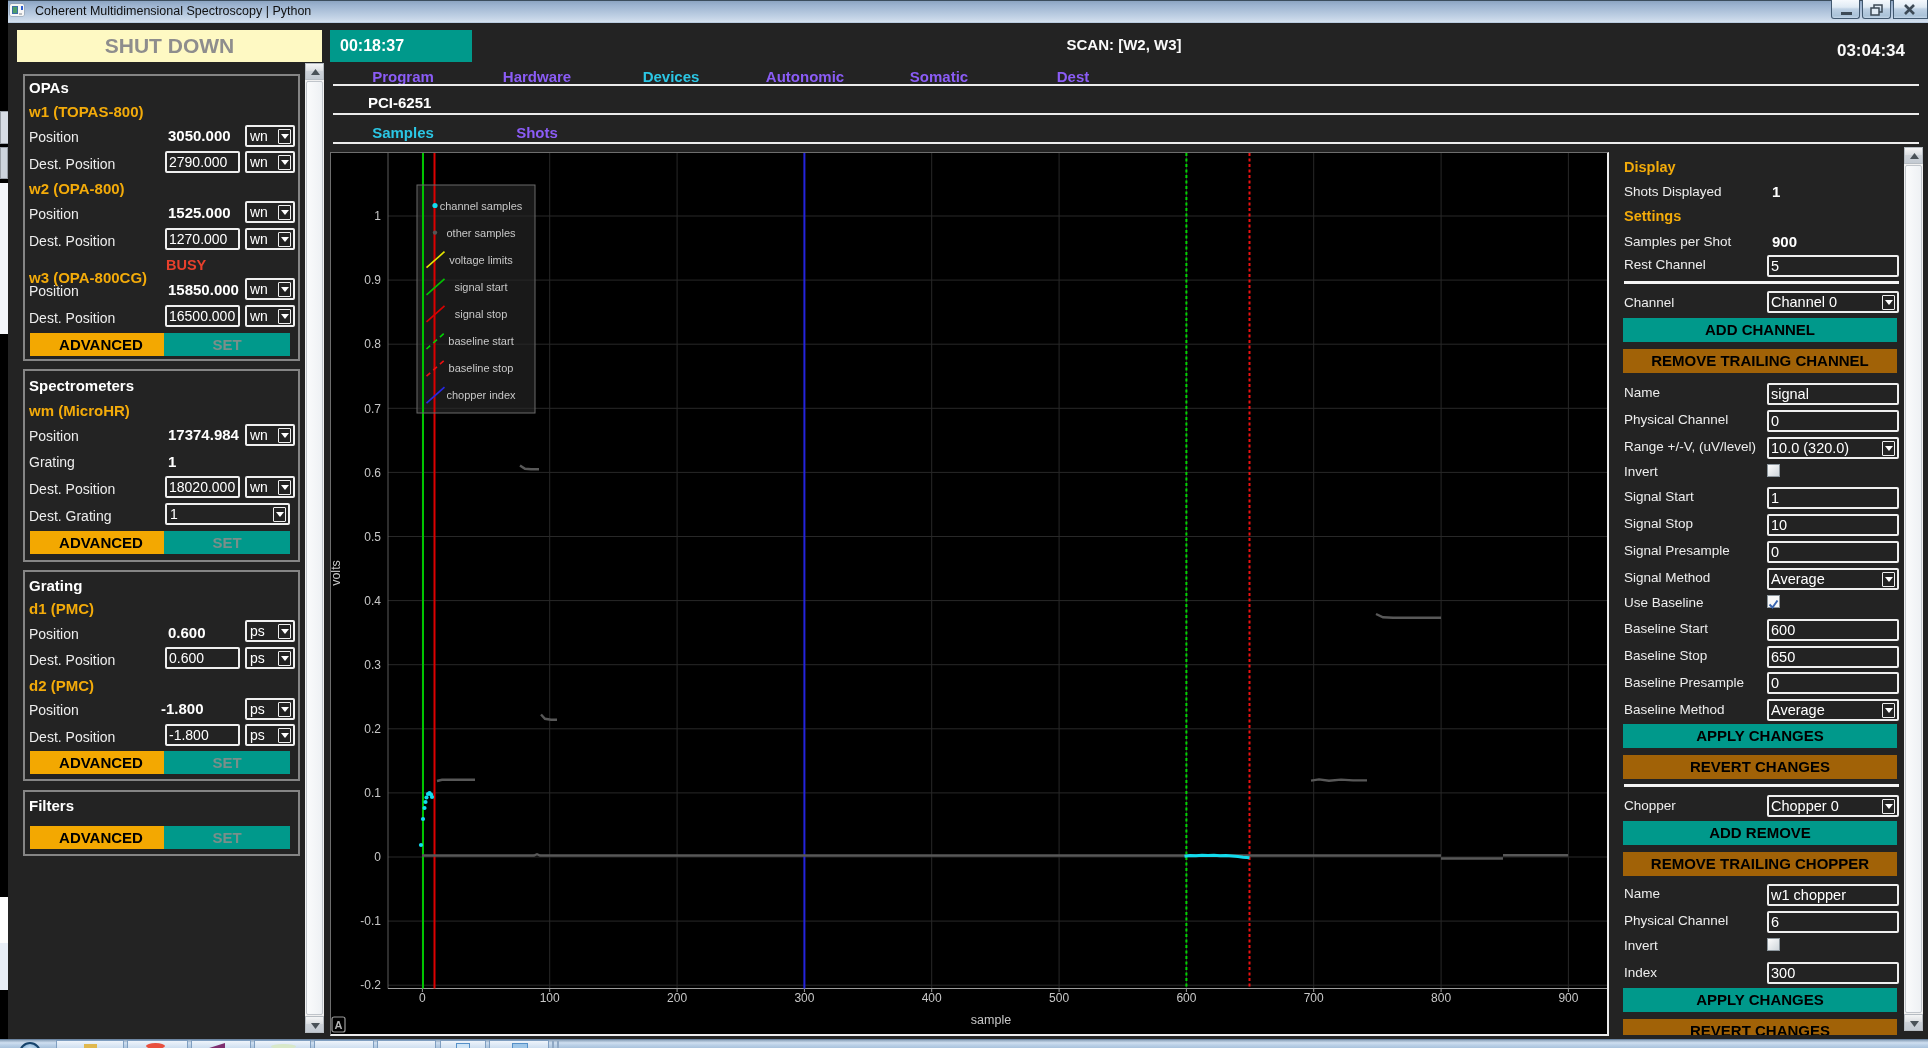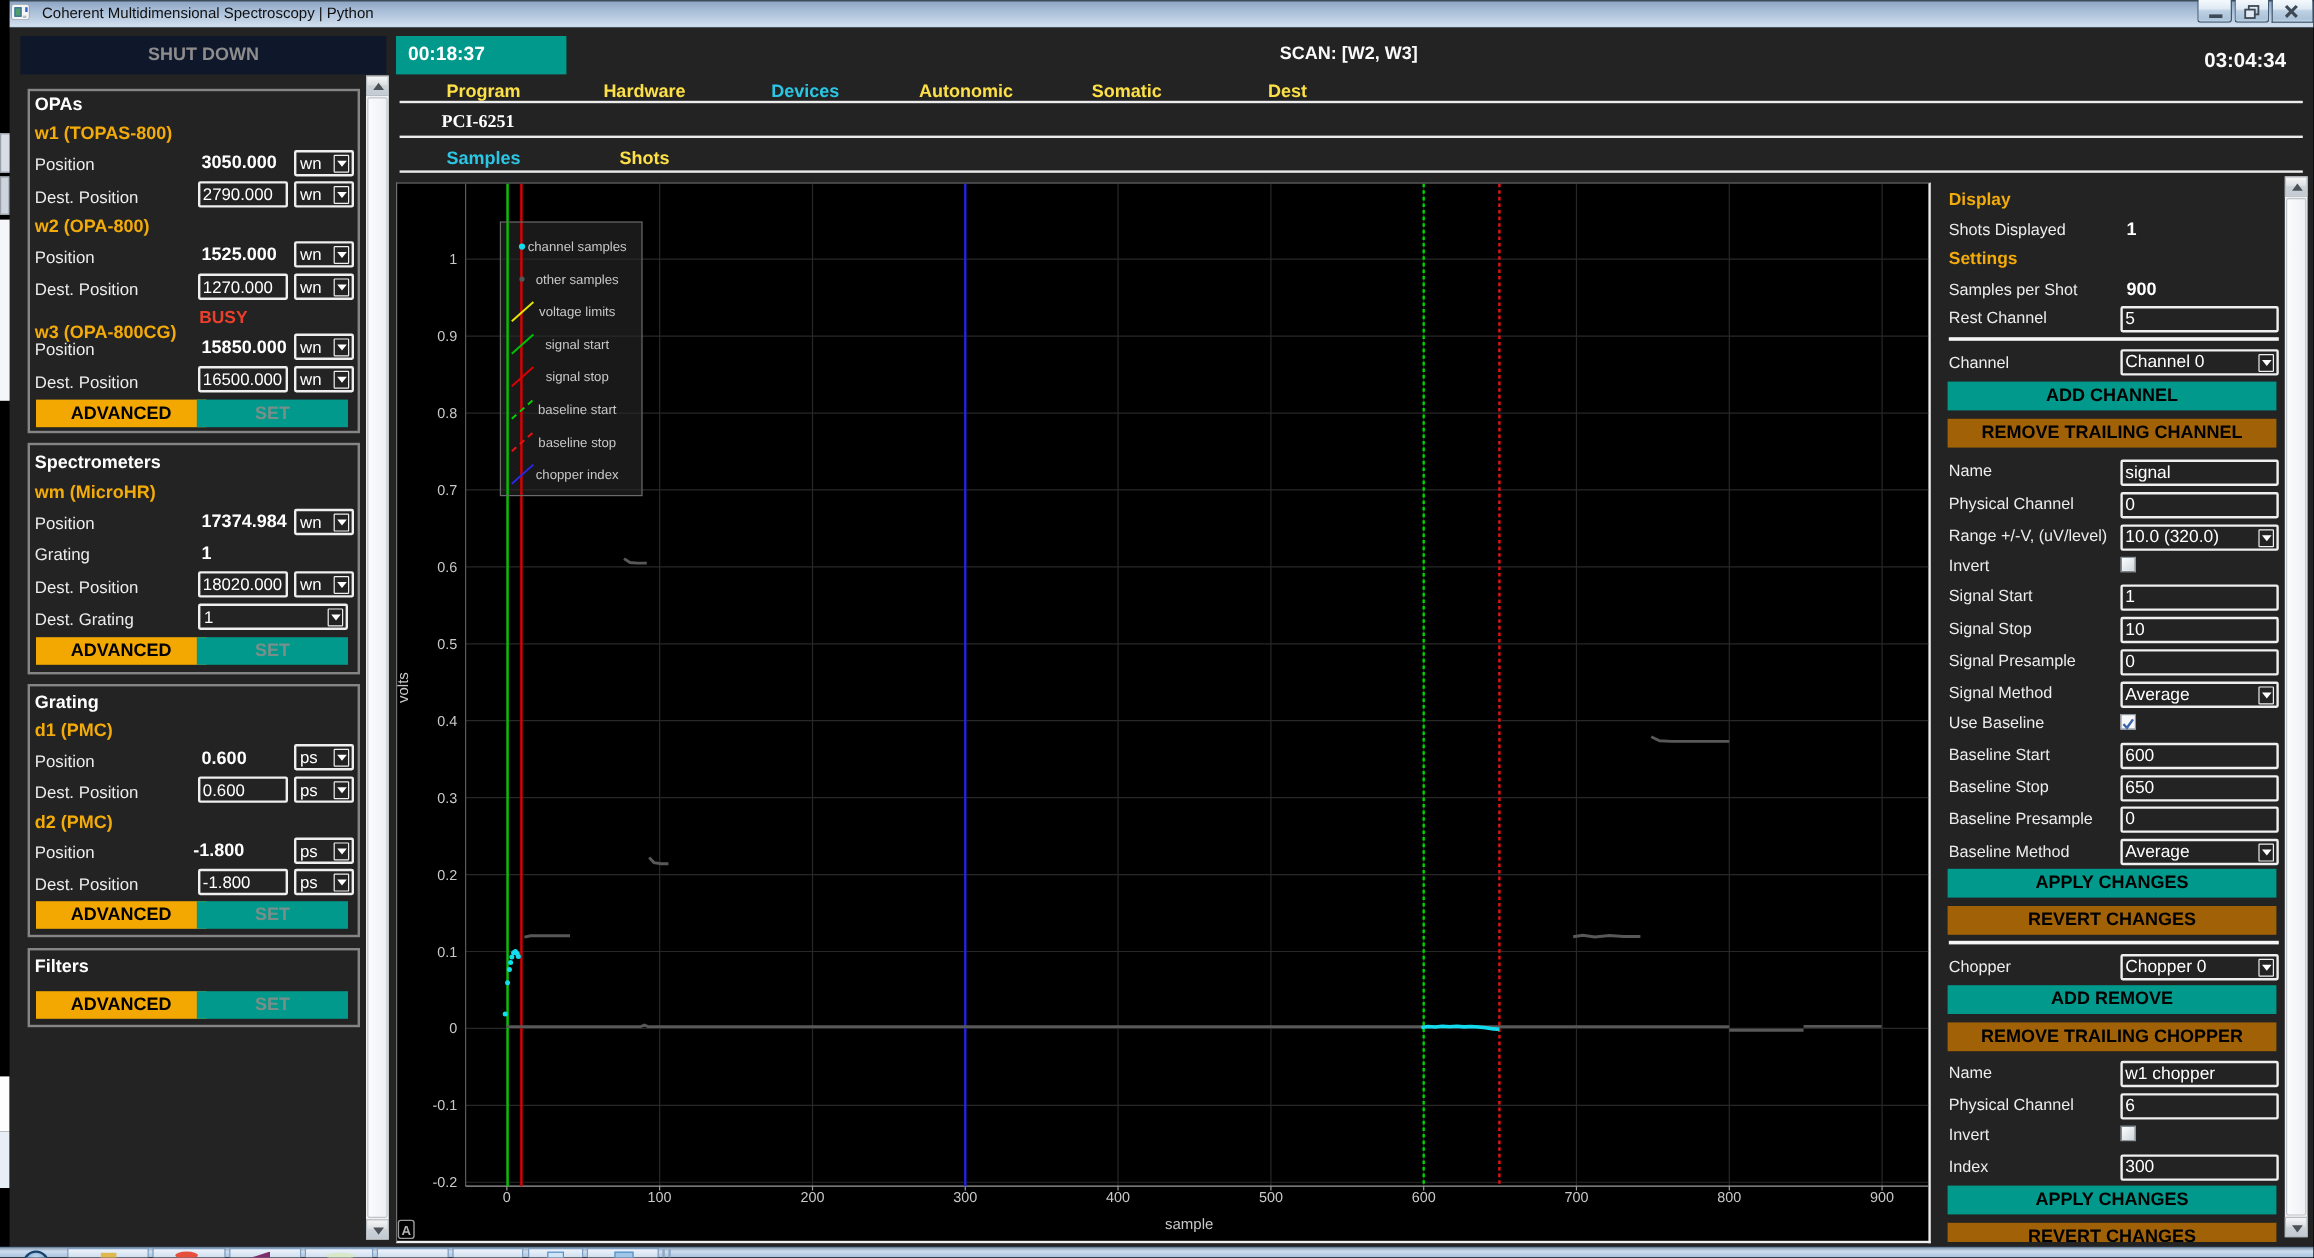--- a/index.html
+++ b/index.html
@@ -16,29 +16,29 @@
 #appicon .s1 { position:absolute; left:1.5px; top:1.5px; width:6px; height:8.5px; background:#4d9e6a; border:1px solid #3b6ea5; }
 #appicon .s2 { position:absolute; left:11px; top:1.5px; width:1.5px; height:4px; background:#2f5fd0; }
 #appicon .s3 { position:absolute; left:8.5px; top:8.5px; width:3.5px; height:2px; background:#b9bcc0; }
 .capbtn { position:absolute; top:0px; height:19px; border:1px solid #41586f; border-top:none;
   background:linear-gradient(#f5f9fd 0%, #dfeaf4 40%, #bed1e4 50%, #aac2d8 88%, #c4d6e8 100%);
   border-radius:0 0 3px 3px; }
 .capbtn svg { position:absolute; left:0; top:0; }
 
 #content { position:absolute; left:8px; top:23px; width:1920px; height:1016px; background:#232323; }
 
-#shutdown { position:absolute; left:17px; top:30px; width:305px; height:32px; background:#0f172a;
-  color:#8e8d8d; font-weight:bold; font-size:15px; text-align:center; line-height:32px; }
+#shutdown { position:absolute; left:17px; top:30px; width:305px; height:32px; background:#fef9c3;
+  color:#8e8d8d; font-weight:bold; font-size:21px; text-align:center; line-height:32px; }
 #timer { position:absolute; left:330px; top:30px; width:142px; height:32px; background:#00998b;
   color:#fff; font-weight:bold; font-size:16px; line-height:32px; padding-left:10px; }
 #scan { position:absolute; left:1014px; top:36px; width:220px; text-align:center; color:#fafafa; font-weight:bold; font-size:15px; }
 #clock { position:absolute; left:1705px; top:41px; width:200px; text-align:right; color:#fafafa; font-weight:bold; font-size:17px; }
 
 .tabline { position:absolute; left:333px; width:1586px; height:2px; background:#ececec; }
-.tab { position:absolute; top:68px; width:134px; text-align:center; font-weight:bold; font-size:15px; color:#fde047; }
+.tab { position:absolute; top:68px; width:134px; text-align:center; font-weight:bold; font-size:15px; color:#8b5cf6; }
 .cyan { color:#2bc6e4 !important; }
 
 .group { position:absolute; left:23px; width:277px; border:2px solid #858585; background:#232323; }
 .hdrc { position:absolute; left:29px; font-weight:bold; font-size:15px; color:#ffffff; }
 .hdro { position:absolute; left:29px; font-weight:bold; font-size:15px; color:#f3ab0a; }
 .lbl { position:absolute; left:29px; font-size:14px; color:#ededed; white-space:nowrap; }
 .val { position:absolute; left:168px; font-size:15px; font-weight:bold; color:#fff; white-space:nowrap; overflow:hidden; }
 .inp { position:absolute; height:22px; border:2px solid #efefef; border-radius:2px; background:#232323;
   color:#fff; font-size:14px; line-height:18px; padding-left:2px; white-space:nowrap; overflow:hidden; }
 .combo { position:absolute; height:22px; border:2px solid #efefef; border-radius:2px; background:#232323;
@@ -124,21 +124,21 @@
   <div id="scan">SCAN: [W2, W3]</div>
   <div id="clock">03:04:34</div>
 
   <div class="tab" style="left:336px;">Program</div>
   <div class="tab" style="left:470px;">Hardware</div>
   <div class="tab cyan" style="left:604px;">Devices</div>
   <div class="tab" style="left:738px;">Autonomic</div>
   <div class="tab" style="left:872px;">Somatic</div>
   <div class="tab" style="left:1006px;">Dest</div>
   <div class="tabline" style="top:84px;"></div>
-  <div class="hdrc" style="left:368px;top:94px;font-family:Liberation Serif, serif;">PCI-6251</div>
+  <div class="hdrc" style="left:368px;top:94px;">PCI-6251</div>
   <div class="tabline" style="top:113px;"></div>
   <div class="tab cyan" style="left:336px;top:124px;">Samples</div>
   <div class="tab" style="left:470px;top:124px;">Shots</div>
   <div class="tabline" style="top:142px;"></div>
 
   <div class="group" style="top:74px;height:287px;"></div>
   <div class="hdrc" style="top:79px;">OPAs</div>
   <div class="hdro" style="top:103px;">w1 (TOPAS-800)</div>
   <div class="lbl" style="top:129px;">Position</div>
   <div class="val" style="top:127px;">3050.000</div>

